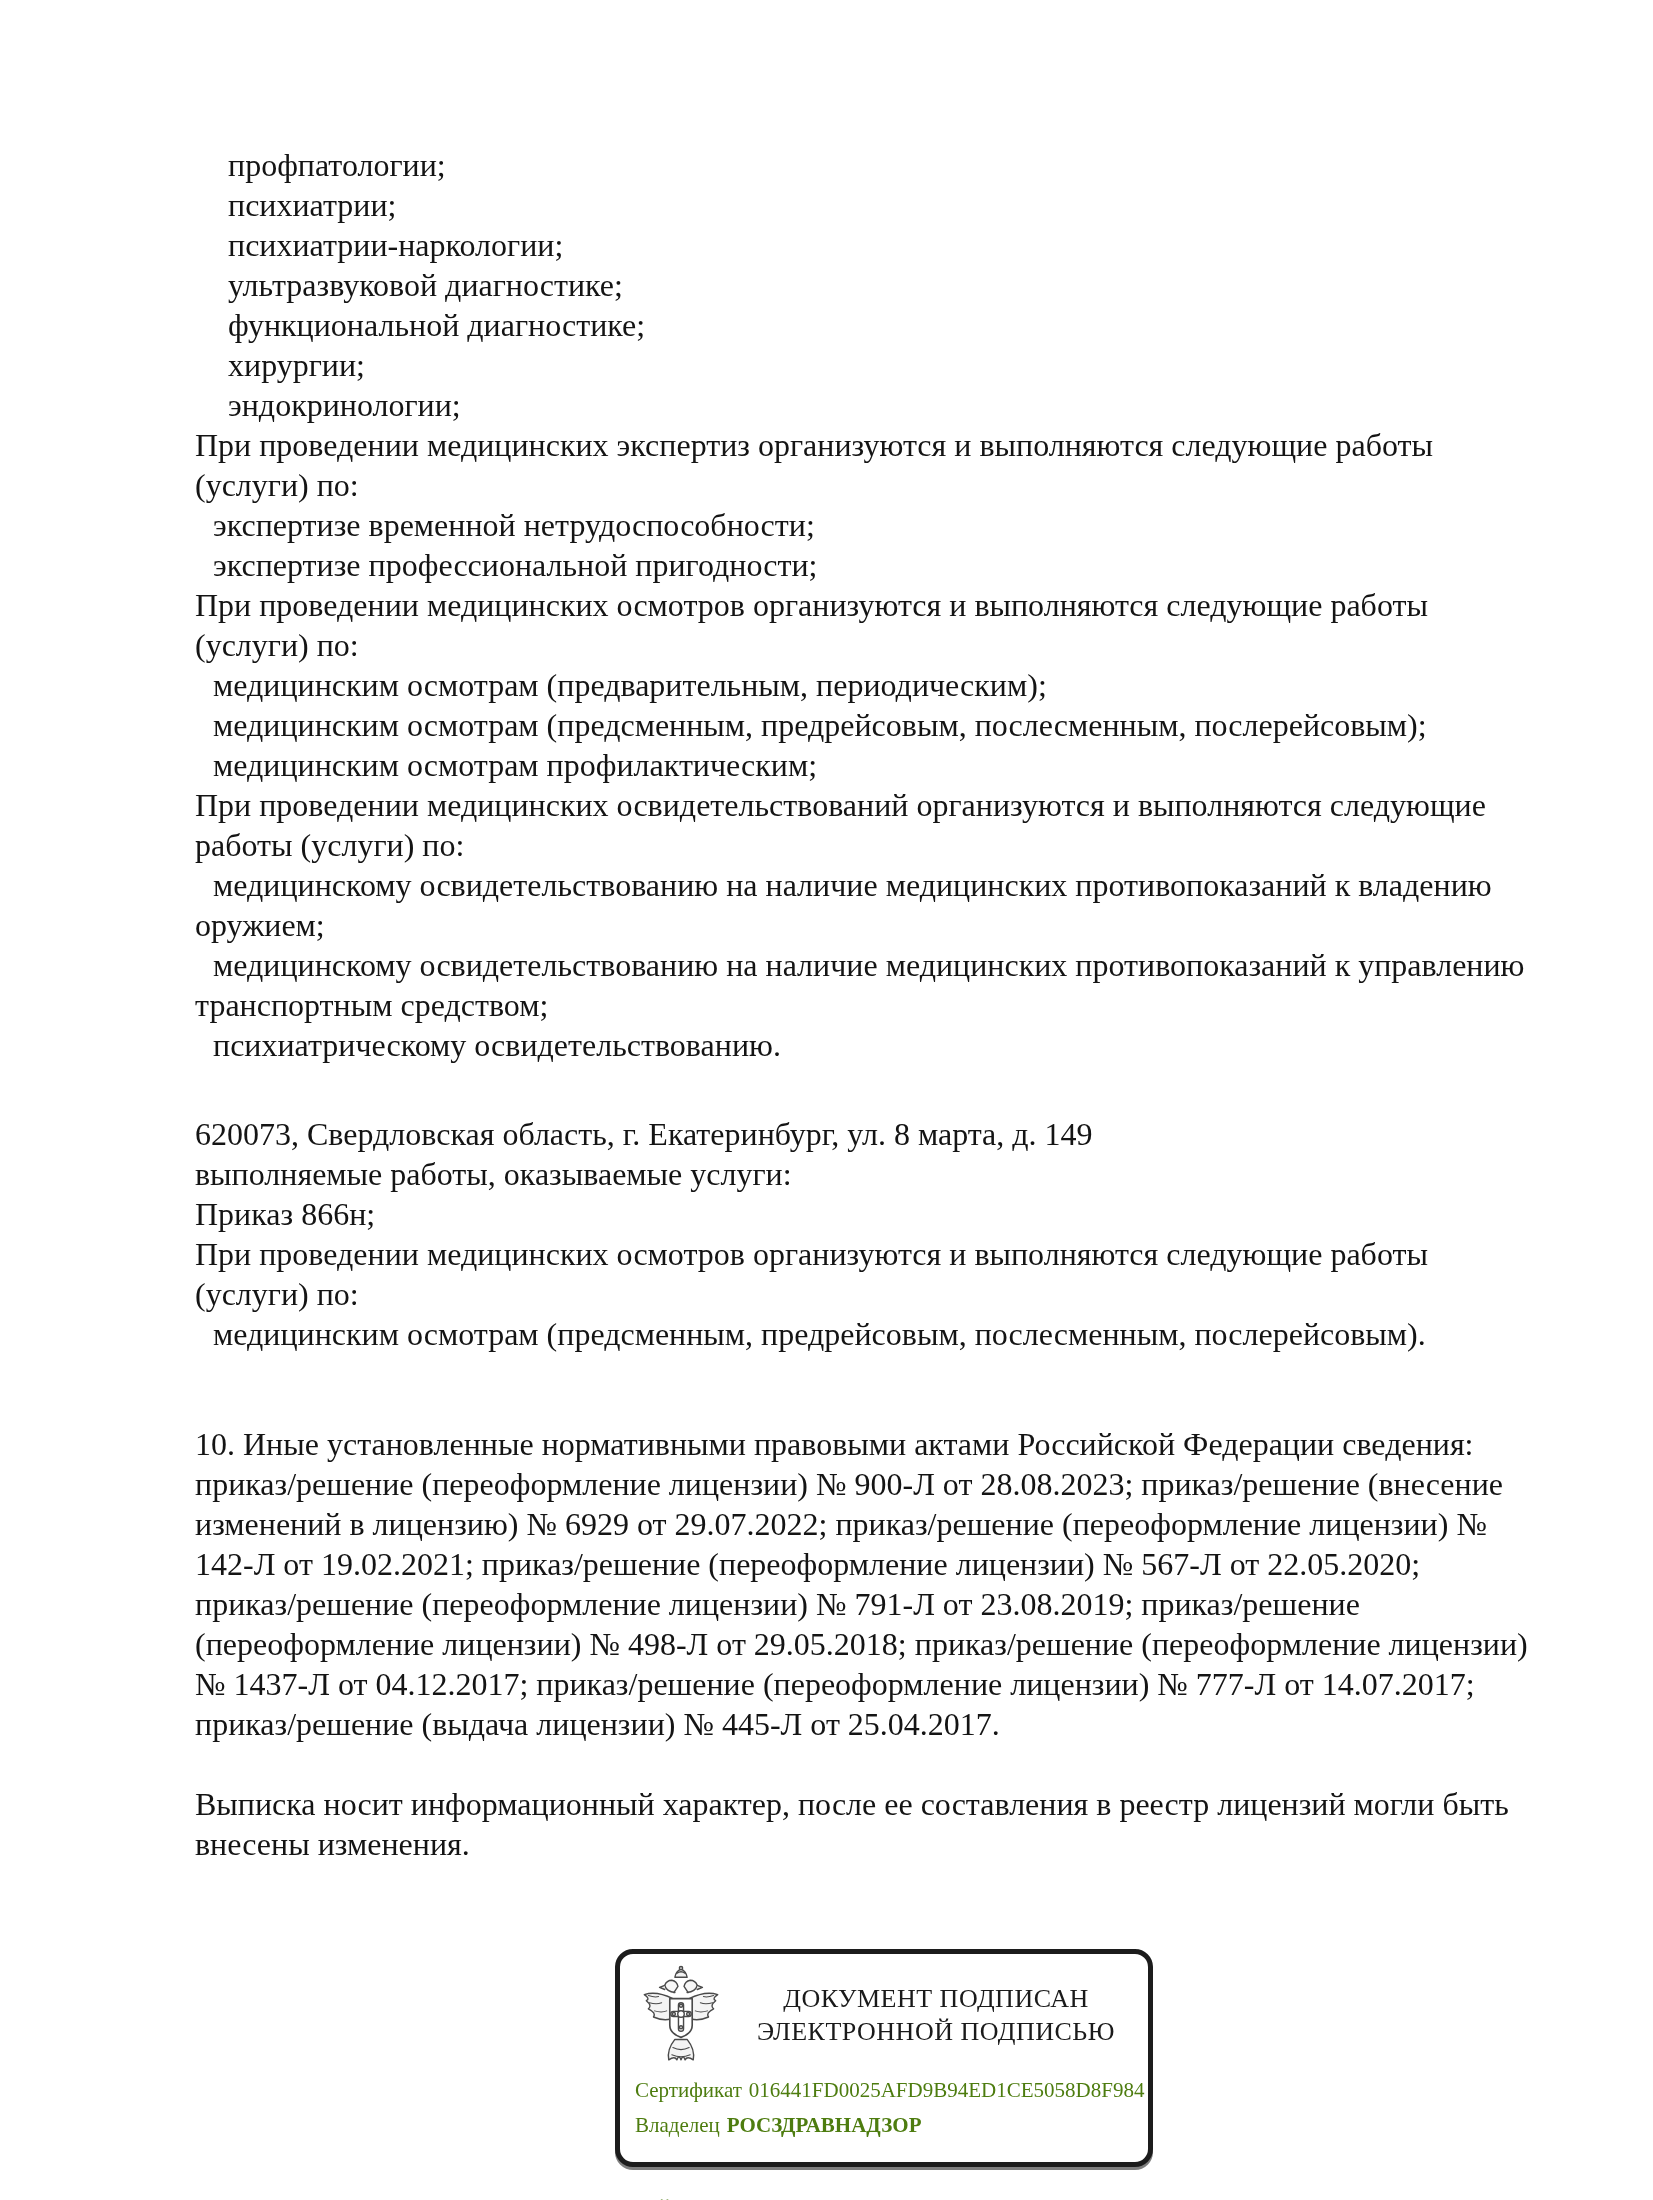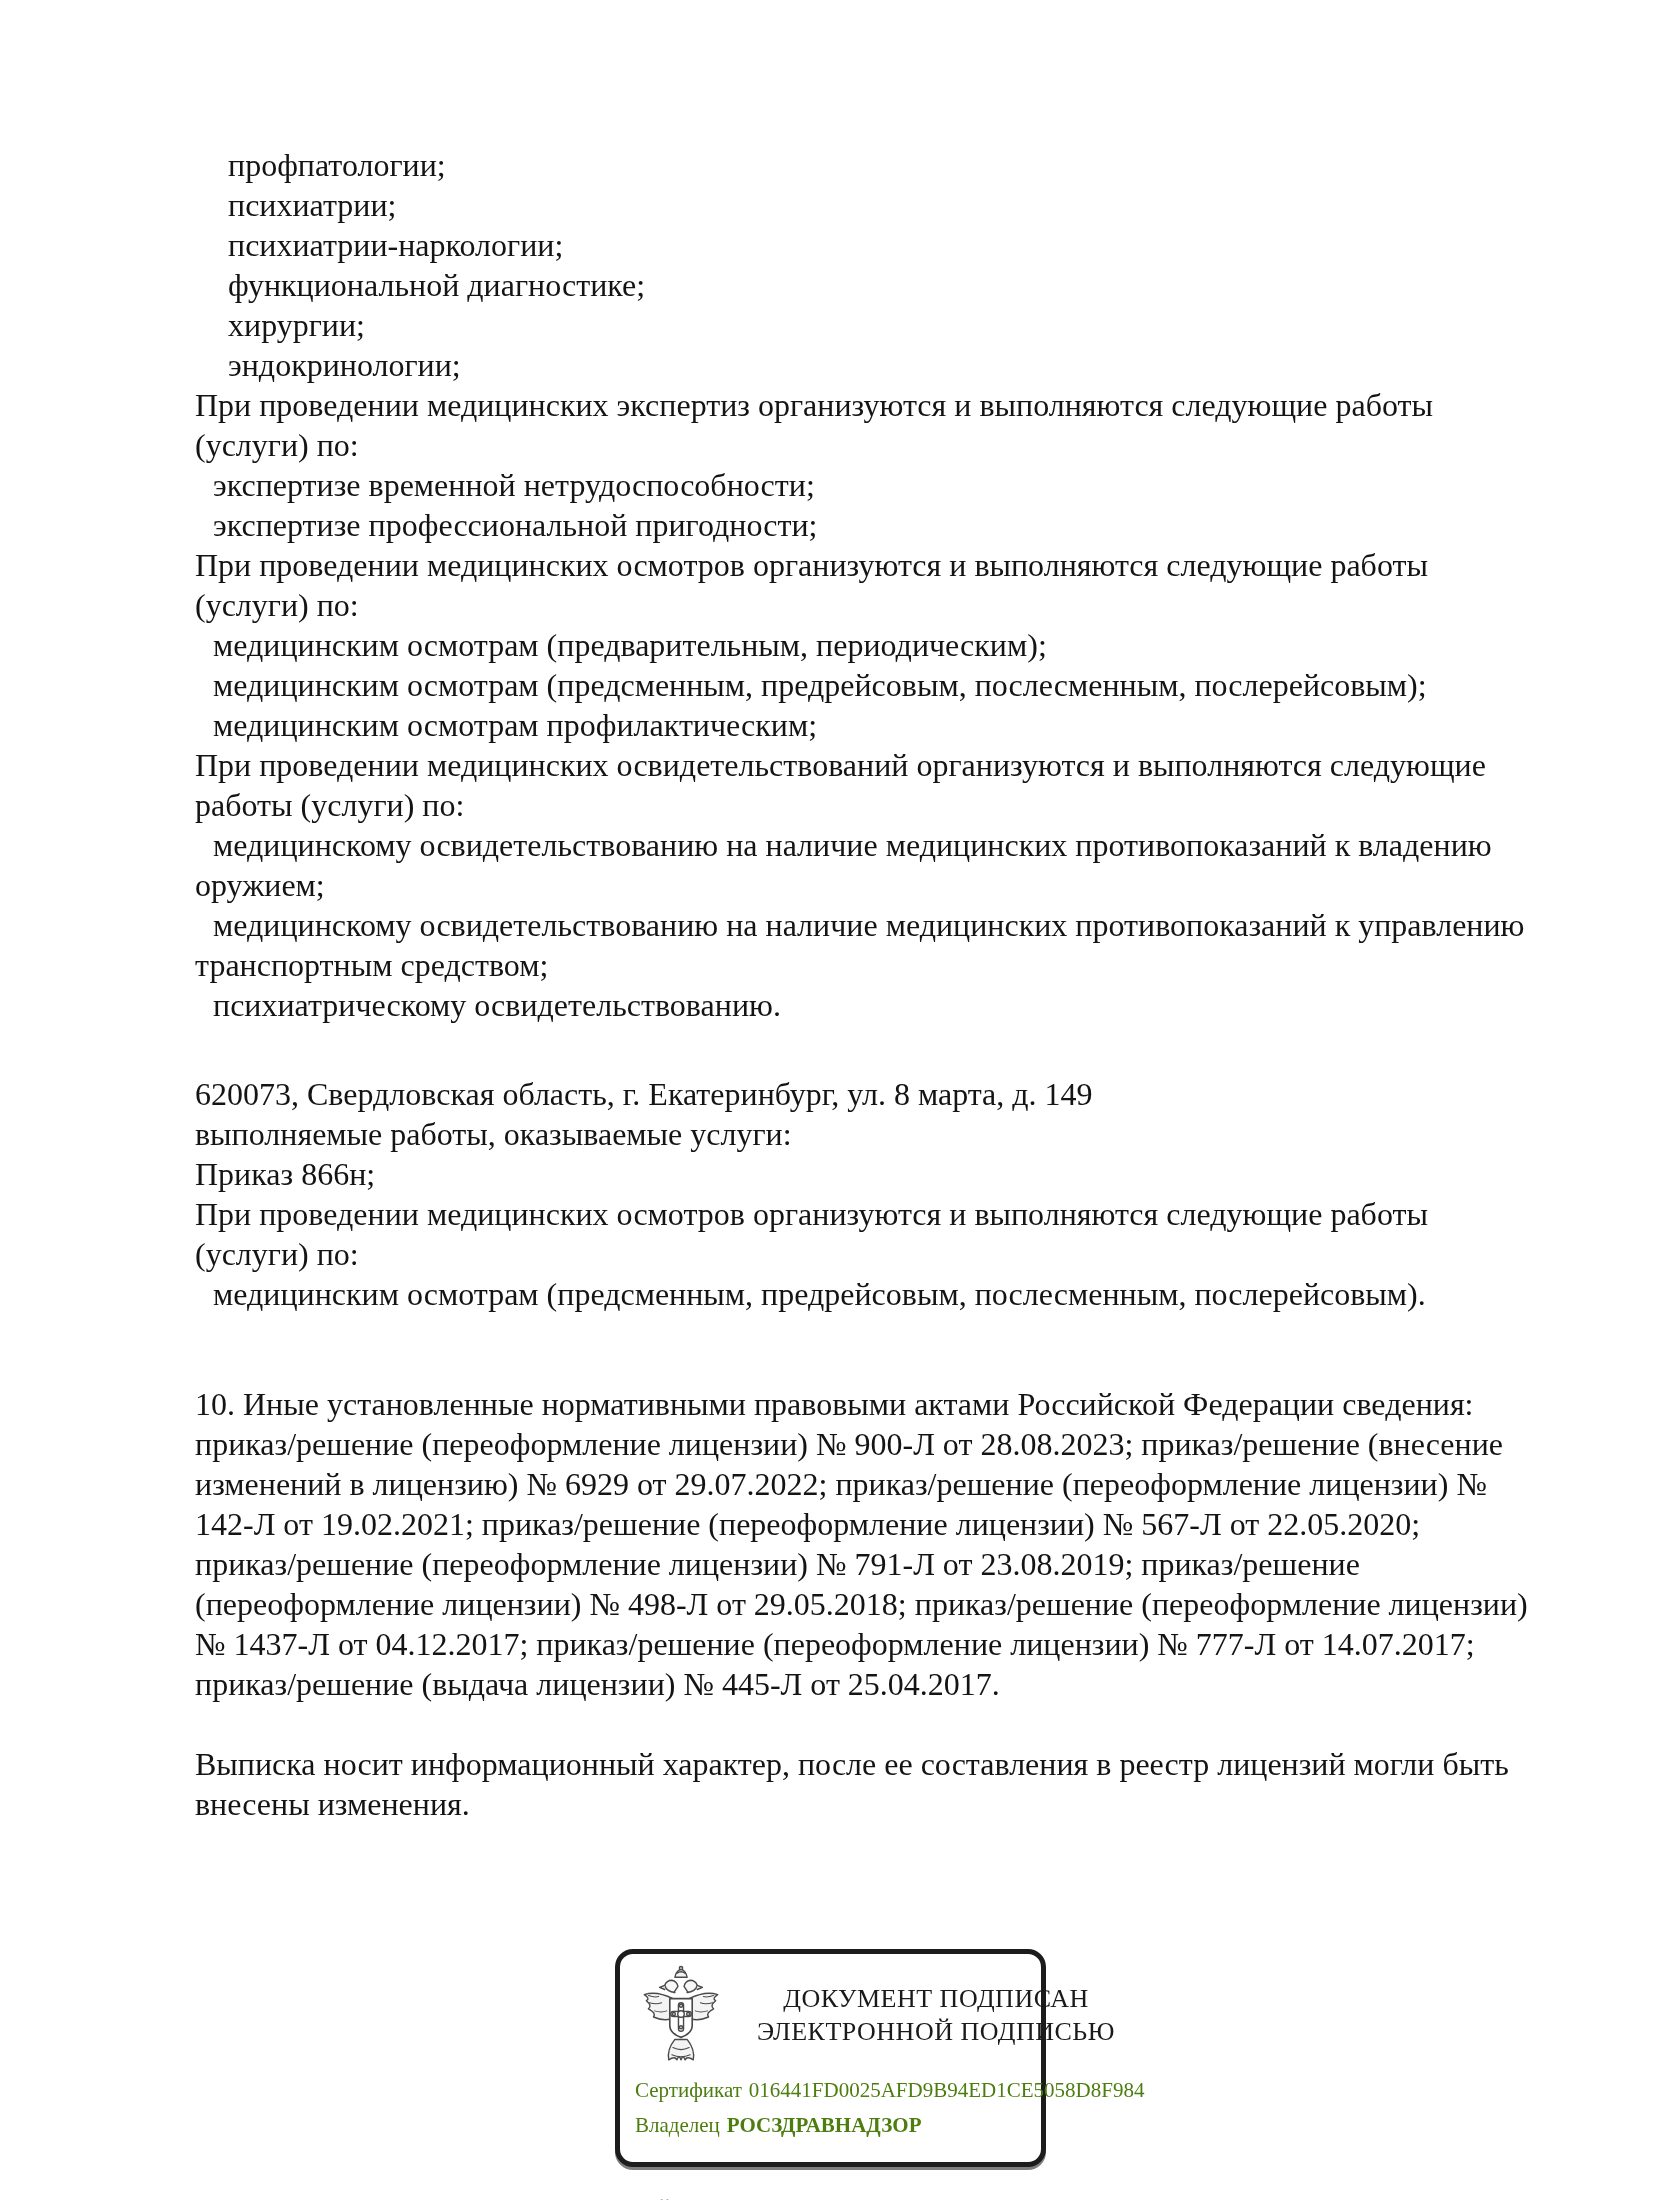--- a/index.html
+++ b/index.html
@@ -31,21 +31,21 @@
   .sp49 { height: 49px; }
   .sp28 { height: 28px; }
   .sp42 { height: 42px; }
   .sp40 { height: 40px; }
 
   
   .stamp {
     position: absolute;
     left: 615px;
     top: 1949px;
-    width: 431px;
+    width: 538px;
     height: 218px;
     box-sizing: border-box;
     border: 5px solid #1c1c1c;
     border-radius: 18px;
     background: #ffffff;
     box-shadow: 0 3px 0 rgba(20,20,20,0.55);
   }
   .stamp-emblem {
     position: absolute;
     left: 16px;
@@ -80,20 +80,21 @@
 </style>
 </head>
 <body>
 
 <div class="page">
 
   <div class="textflow">
     <div class="ln ind-a">профпатологии;</div>
     <div class="ln ind-a">психиатрии;</div>
     <div class="ln ind-a">психиатрии-наркологии;</div>
+    <div class="ln ind-a">ультразвуковой диагностике;</div>
     <div class="ln ind-a">функциональной диагностике;</div>
     <div class="ln ind-a">хирургии;</div>
     <div class="ln ind-a">эндокринологии;</div>
     <div class="ln">При проведении медицинских экспертиз организуются и выполняются следующие работы</div>
     <div class="ln">(услуги) по:</div>
     <div class="ln ind-b">экспертизе временной нетрудоспособности;</div>
     <div class="ln ind-b">экспертизе профессиональной пригодности;</div>
     <div class="ln">При проведении медицинских осмотров организуются и выполняются следующие работы</div>
     <div class="ln">(услуги) по:</div>
     <div class="ln ind-b">медицинским осмотрам (предварительным, периодическим);</div>

